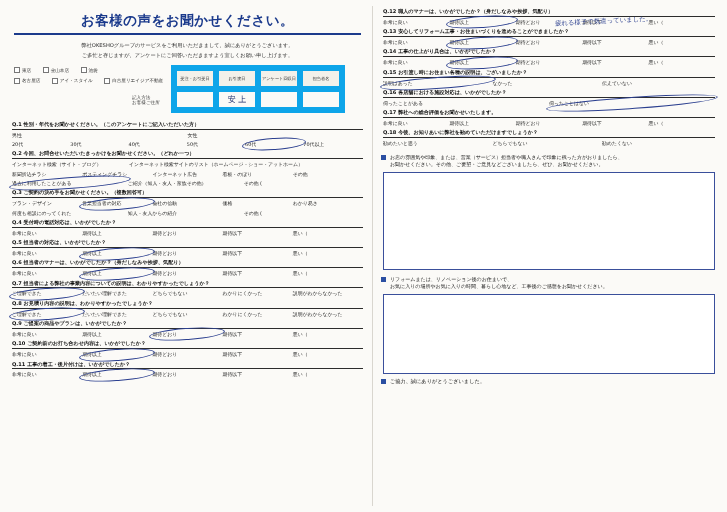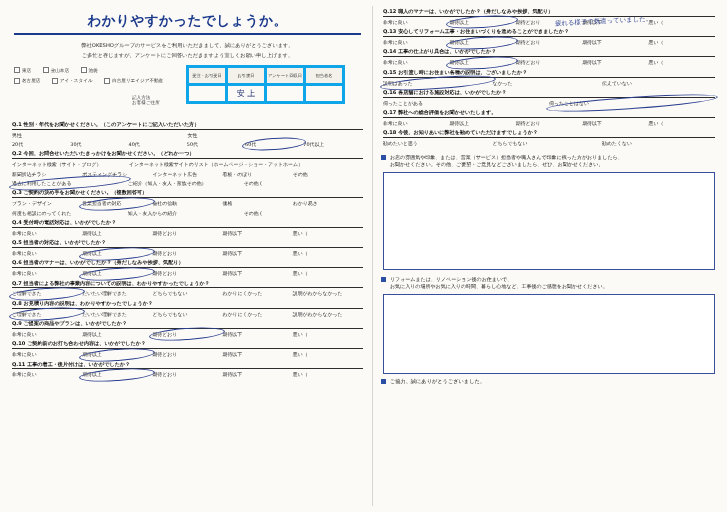--- a/index.html
+++ b/index.html
@@ -50,21 +50,21 @@
     position:relative;
     height:52px;
     margin:0 2px 4px 2px;
   }
   .grid-table{
     position:absolute;right:18px;top:0;
     border-collapse:collapse;
     font-size:4.6px;
   }
   .grid-table td{
-    border:3px solid #0ea5e9;
+    border:6px solid #0ea5e9;
     width:34px;height:13px;
     text-align:center;
     vertical-align:middle;
     color:#333;
   }
   .grid-table td.hdr{background:#f3f1ea;font-size:4.2px;line-height:1.2;}
   .left-meta{
     position:absolute;left:2px;top:2px;font-size:4.6px;line-height:1.9;color:#333;
   }
   .chk{
@@ -153,21 +153,21 @@
   }
 </style>
 </head>
 <body>
 
 <div class="sheet">
   <div class="divider"></div>
 
   <div class="col col-left">
 
-    <div class="title">わかりやすかったでしょうか。</div>
+    <div class="title">お客様の声をお聞かせください。</div>
     <div class="title-underline"></div>
 
     <div class="lead">
       <div>弊社OKESHOグループのサービスをご利用いただきまして、誠にありがとうございます。</div>
       <div>ご多忙と存じますが、アンケートにご回答いただきますよう宜しくお願い申し上げます。</div>
     </div>
 
     <div class="topbox">
       <div class="left-meta">
         <div class="chkrow">

